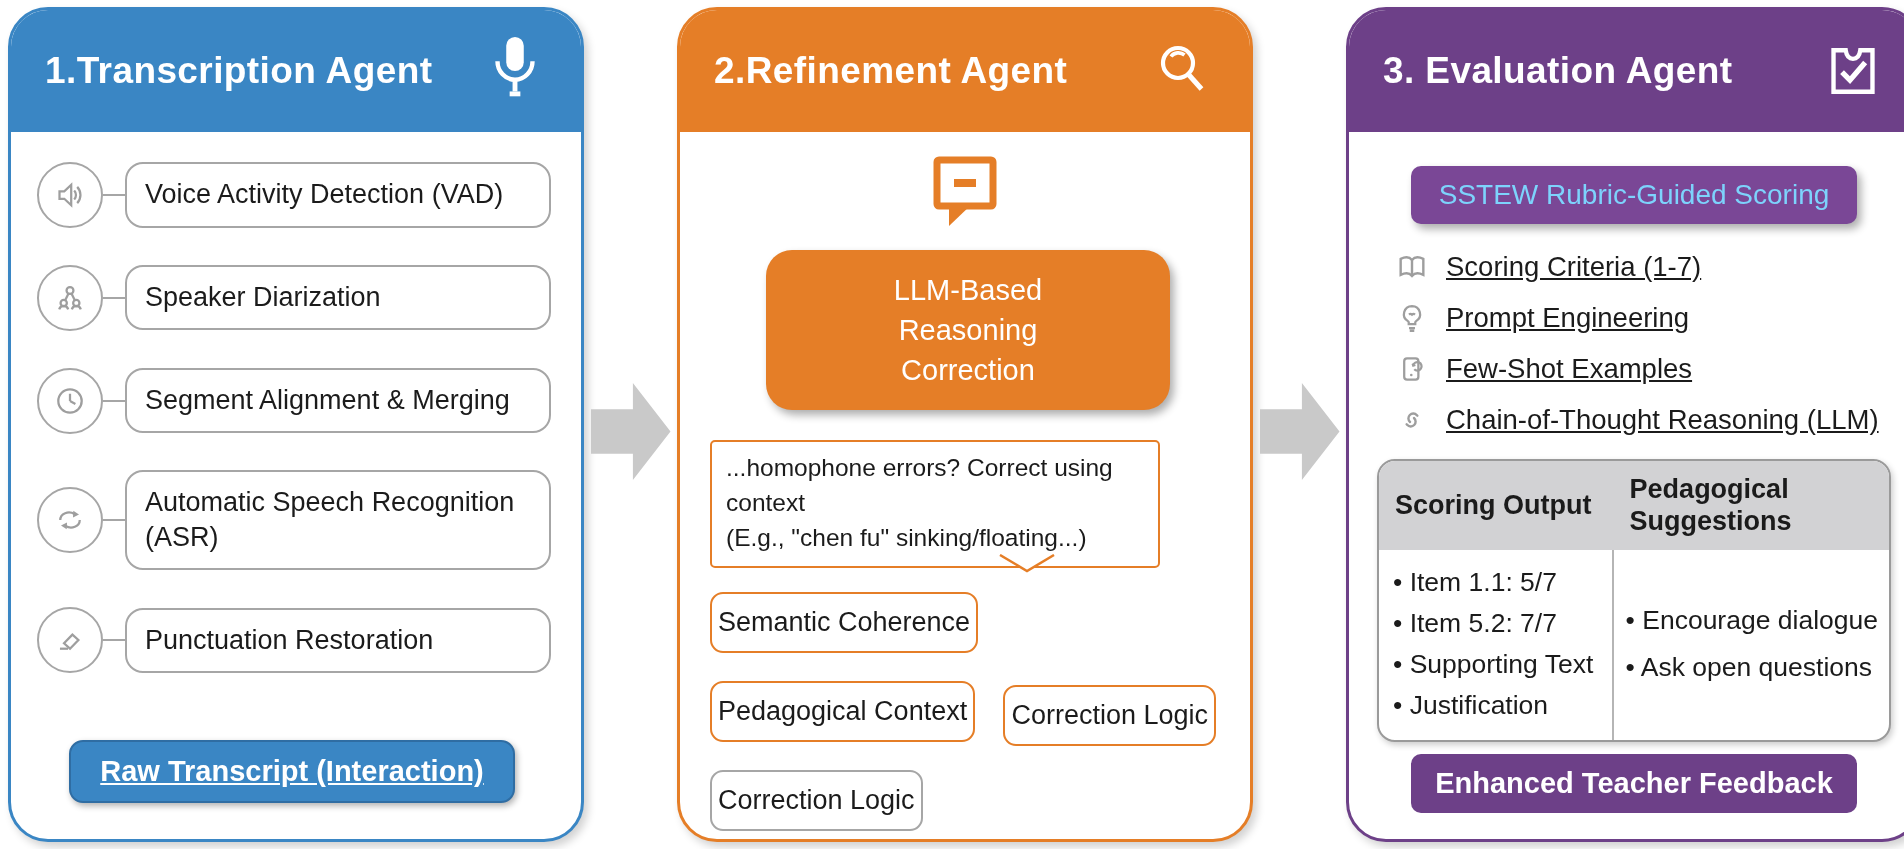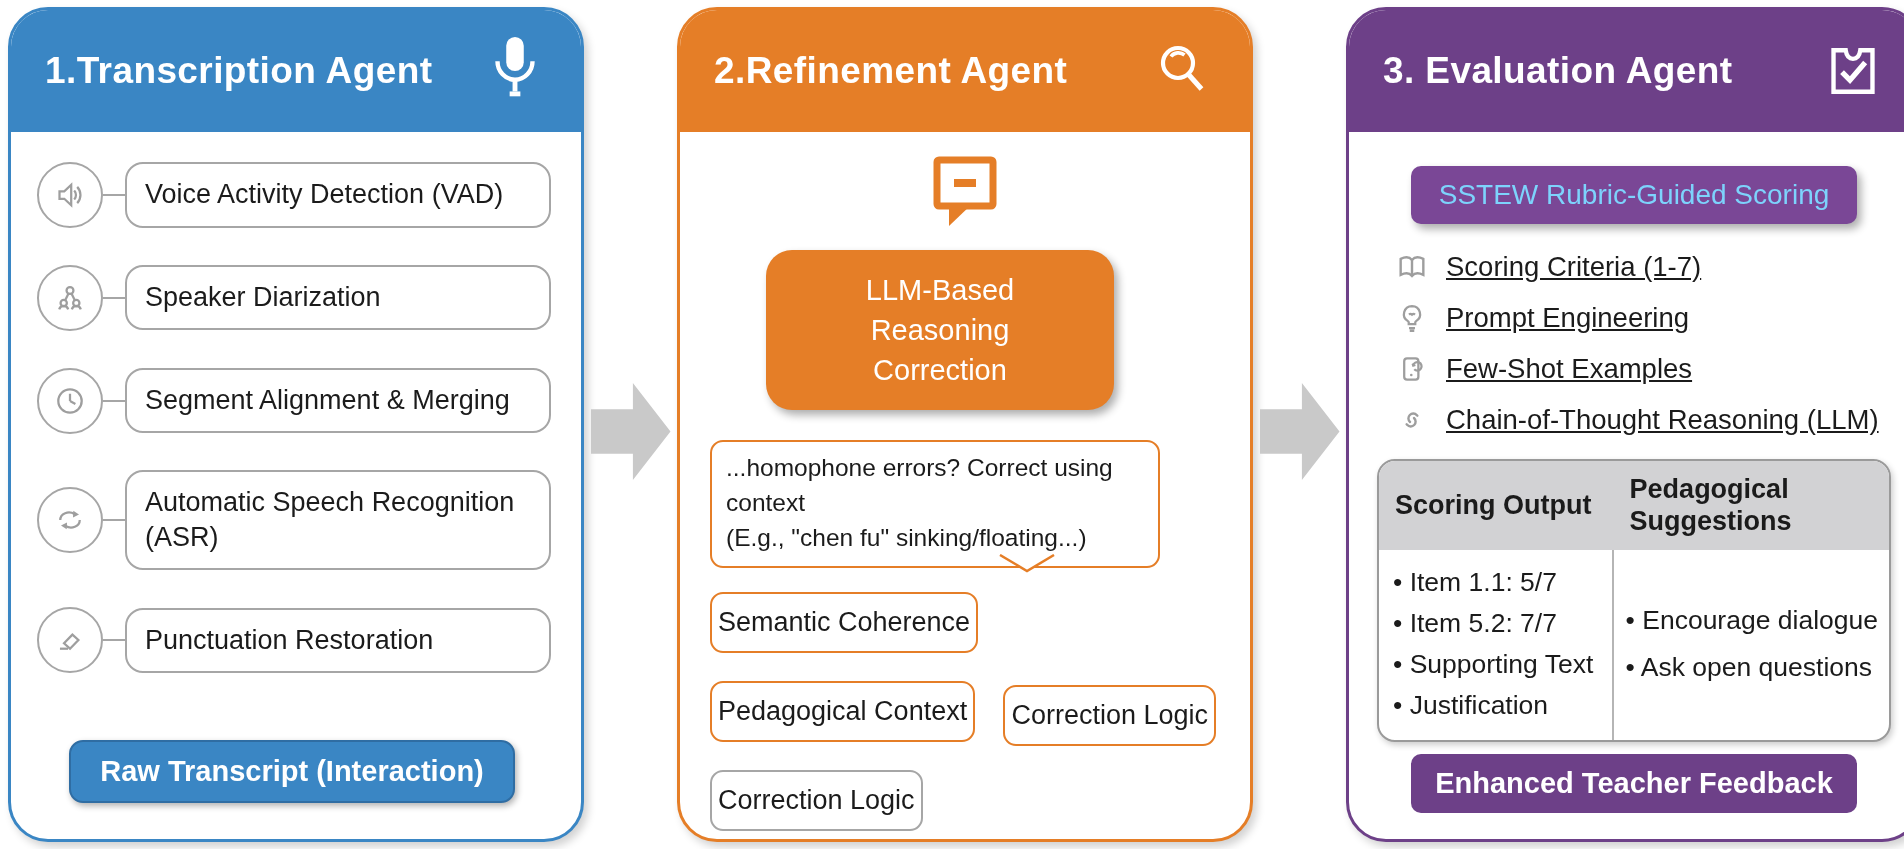--- a/index.html
+++ b/index.html
@@ -32,30 +32,30 @@
   
   .panel-blue .panel-body{flex:1;display:flex;flex-direction:column;justify-content:space-between;padding:30px 30px 22px 26px;}
   .step-row{display:flex;align-items:center;}
   .step-icon{width:62px;height:62px;border:2.5px solid var(--gray-border,#a6a6a6);border-radius:50%;
     display:flex;align-items:center;justify-content:center;flex:0 0 auto;background:#fff;}
   .step-connector{width:22px;border-top:2.5px solid var(--gray-border,#a6a6a6);flex:0 0 auto;}
   .step-box{flex:1;border:2.5px solid var(--gray-border,#a6a6a6);border-radius:18px;padding:13px 18px;
     font-size:27px;line-height:1.3;background:#fff;}
   .pill{border-radius:14px;color:#fff;font-weight:bold;font-size:29px;text-align:center;padding:13px 12px;}
   .pill-blue{background:var(--blue,#3a86c4);border:2.5px solid var(--blue-dark,#2f6da3);
-    margin:30px 36px 14px 32px;box-shadow:2px 3px 6px rgba(0,0,0,.3);}
+    margin:30px 36px 14px 32px;box-shadow:2px 3px 6px rgba(0,0,0,.3);text-decoration:underline;}
 
   
   .panel-orange .panel-body{flex:1;display:flex;flex-direction:column;padding:14px 30px 20px;}
   .comment-icon{align-self:center;margin-top:4px;}
-  .core-box{margin:16px 0 0 56px;width:348px;box-sizing:border-box;background:var(--orange,#e57e27);color:#fff;
+  .core-box{margin:16px 0 0 56px;width:404px;box-sizing:border-box;background:var(--orange,#e57e27);color:#fff;
     border-radius:26px;text-align:center;font-size:29px;line-height:1.38;padding:20px 10px;
     box-shadow:4px 5px 8px rgba(0,0,0,.32);}
   .callout{position:relative;margin-top:30px;width:450px;box-sizing:border-box;border:2.5px solid var(--orange,#e57e27);
-    border-radius:13px;padding:9px 14px 11px;font-size:24.5px;line-height:1.42;background:#fff;}
+    border-radius:5px;padding:9px 14px 11px;font-size:24.5px;line-height:1.42;background:#fff;}
   .callout-tail{position:absolute;left:286px;bottom:-17px;}
   .chip{border:2.5px solid var(--orange,#e57e27);border-radius:13px;padding:13px 6px;font-size:27px;
     width:fit-content;background:#fff;}
   .chip-gray{border-color:var(--gray-border,#a6a6a6);}
   .chip-first{margin-top:24px;}
   .chip-row{display:flex;align-items:center;margin-top:24px;}
   .chip-right{margin-left:auto;margin-right:4px;margin-top:8px;}
   .chip-last{margin-top:24px;}
 
   

